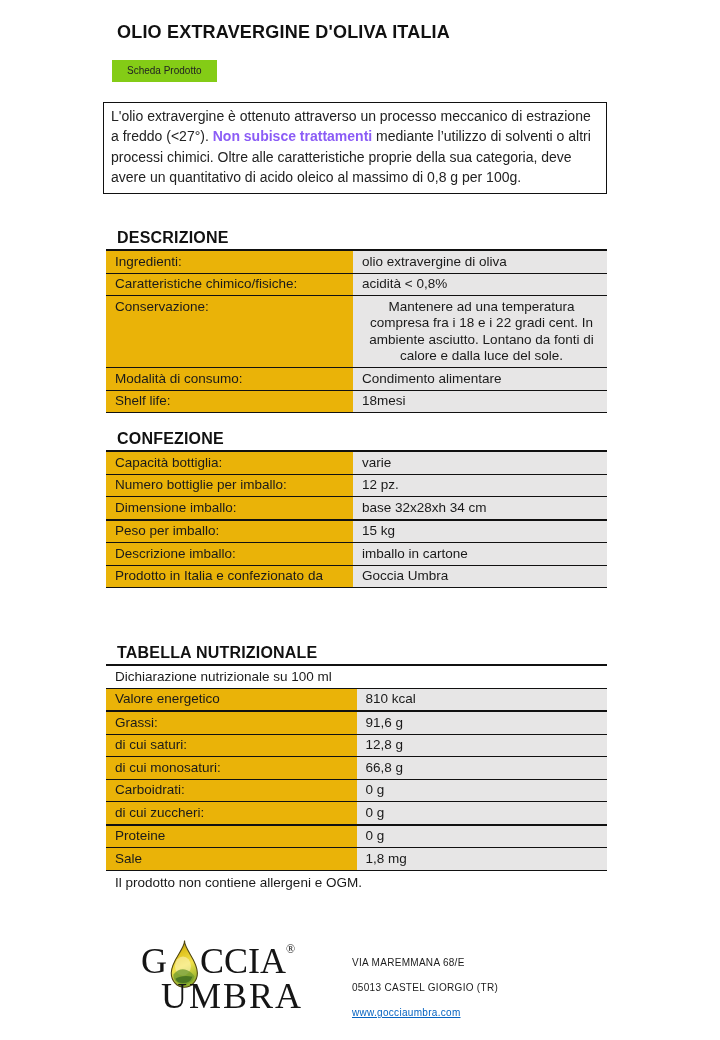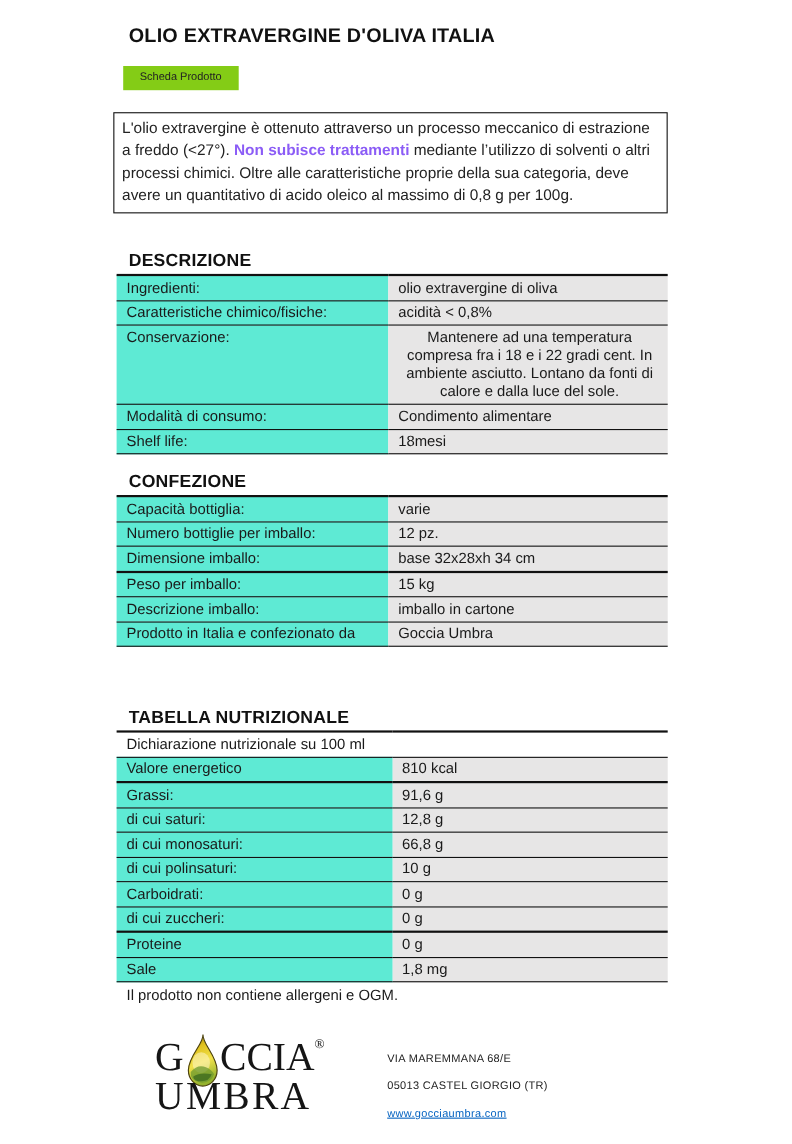--- a/index.html
+++ b/index.html
@@ -17,36 +17,36 @@
   .intro-box b{color:#8b5cf6;}
   
   .section{position:absolute;left:106px;width:501px;}
   .sec-descrizione{top:229px;}
   .sec-confezione{top:430px;}
   .sec-nutrizione{top:644px;}
   .section h2{margin:0 0 2px 11px;font-size:16px;font-weight:bold;color:#111;letter-spacing:0.2px;}
   table.sheet{width:501px;border-collapse:collapse;border-top:2px solid #111;table-layout:fixed;}
   table.sheet td{font-size:13.5px;line-height:16.5px;padding:2.5px 6px 2.5px 9px;
     border-bottom:1.2px solid #111;vertical-align:top;color:#1a1a1a;}
-  td.lbl{width:232px;background:#5eead4;}
+  td.lbl{width:232px;background:#eab308;}
   td.val{background:#e7e6e6;}
   tr.thick td{border-bottom-width:2.6px;}
   td.val-center{text-align:center;line-height:21.4px;padding-top:4px;padding-bottom:4px;margin-top:12px;}
   td.subhead{background:#fff;}
   td.ind-lg{padding-left:49px;}
   td.ind-lg2{padding-left:44px;}
   td.ind-sm{padding-left:24px;}
   td.ind-sm2{padding-left:27px;}
   td.ind-xs{padding-left:17px;}
   .footnote{margin:4px 0 0 9px;font-size:13.5px;color:#1a1a1a;}
   
   .logo{position:absolute;left:141px;top:941px;font-family:"Liberation Serif",serif;color:#151515;}
   .logo-line1{font-size:36px;line-height:40px;letter-spacing:0px;display:flex;align-items:flex-start;}
   .logo-line1 .reg{font-size:12px;line-height:12px;margin-top:2px;}
-  .logo-line2{font-size:36px;line-height:38px;letter-spacing:2px;margin-top:-4px;}
+  .logo-line2{font-size:36px;line-height:38px;letter-spacing:2px;margin-top:-4px;margin-left:20px;}
   .drop{width:34px;height:52px;margin:-2px -1px -16px 0;display:inline-block;}
   .address{position:absolute;left:352px;top:950px;font-size:10px;line-height:25px;color:#1c1c1c;letter-spacing:0.3px;}
   .address a{color:#0563c1;text-decoration:underline;}
 </style>
 </head>
 <body>
 
 <div class="page">
 
   <h1 class="title">OLIO EXTRAVERGINE D'OLIVA ITALIA</h1>
@@ -132,24 +132,20 @@
       </tr>
       <tr>
         <td class="lbl ind-lg">di cui saturi:</td>
         <td class="val">12,8 g</td>
       </tr>
       <tr>
         <td class="lbl ind-sm">di cui monosaturi:</td>
         <td class="val">66,8 g</td>
       </tr>
       <tr>
-        <td class="lbl ind-sm2">di cui polinsaturi:</td>
-        <td class="val">10 g</td>
-      </tr>
-      <tr>
         <td class="lbl">Carboidrati:</td>
         <td class="val">0 g</td>
       </tr>
       <tr class="thick">
         <td class="lbl ind-lg2">di cui zuccheri:</td>
         <td class="val">0 g</td>
       </tr>
       <tr>
         <td class="lbl ind-xs">Proteine</td>
         <td class="val">0 g</td>

